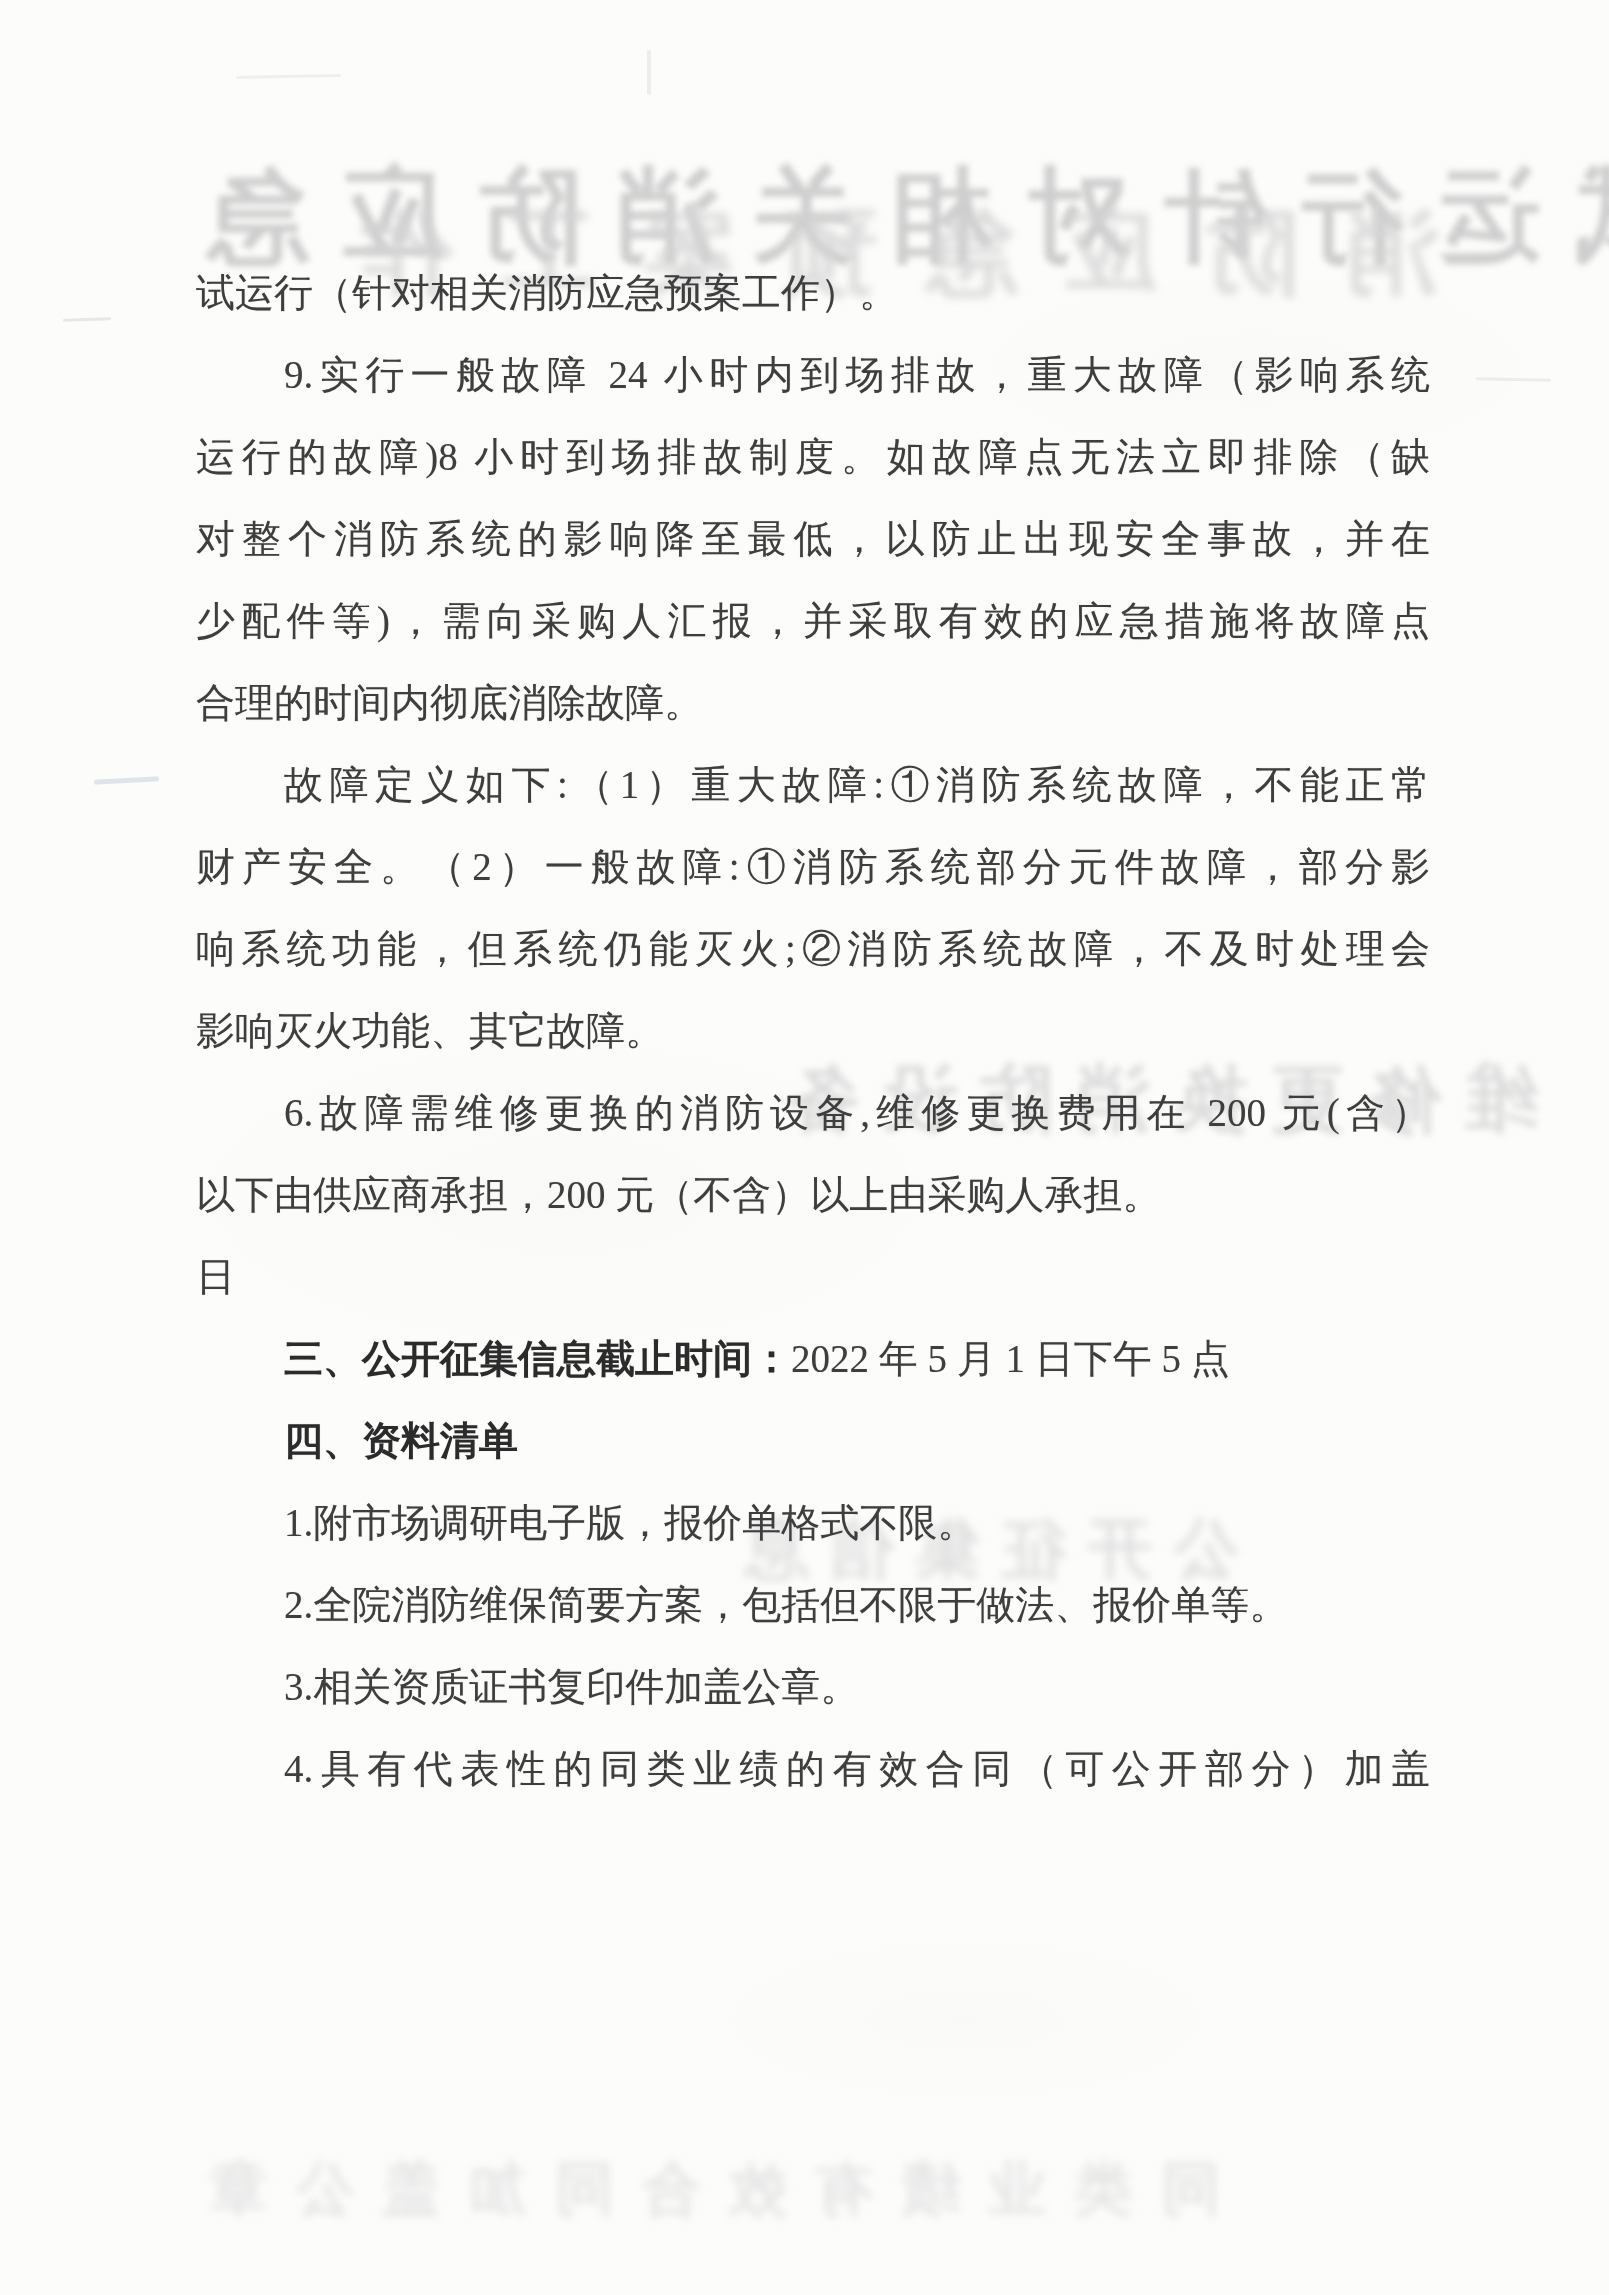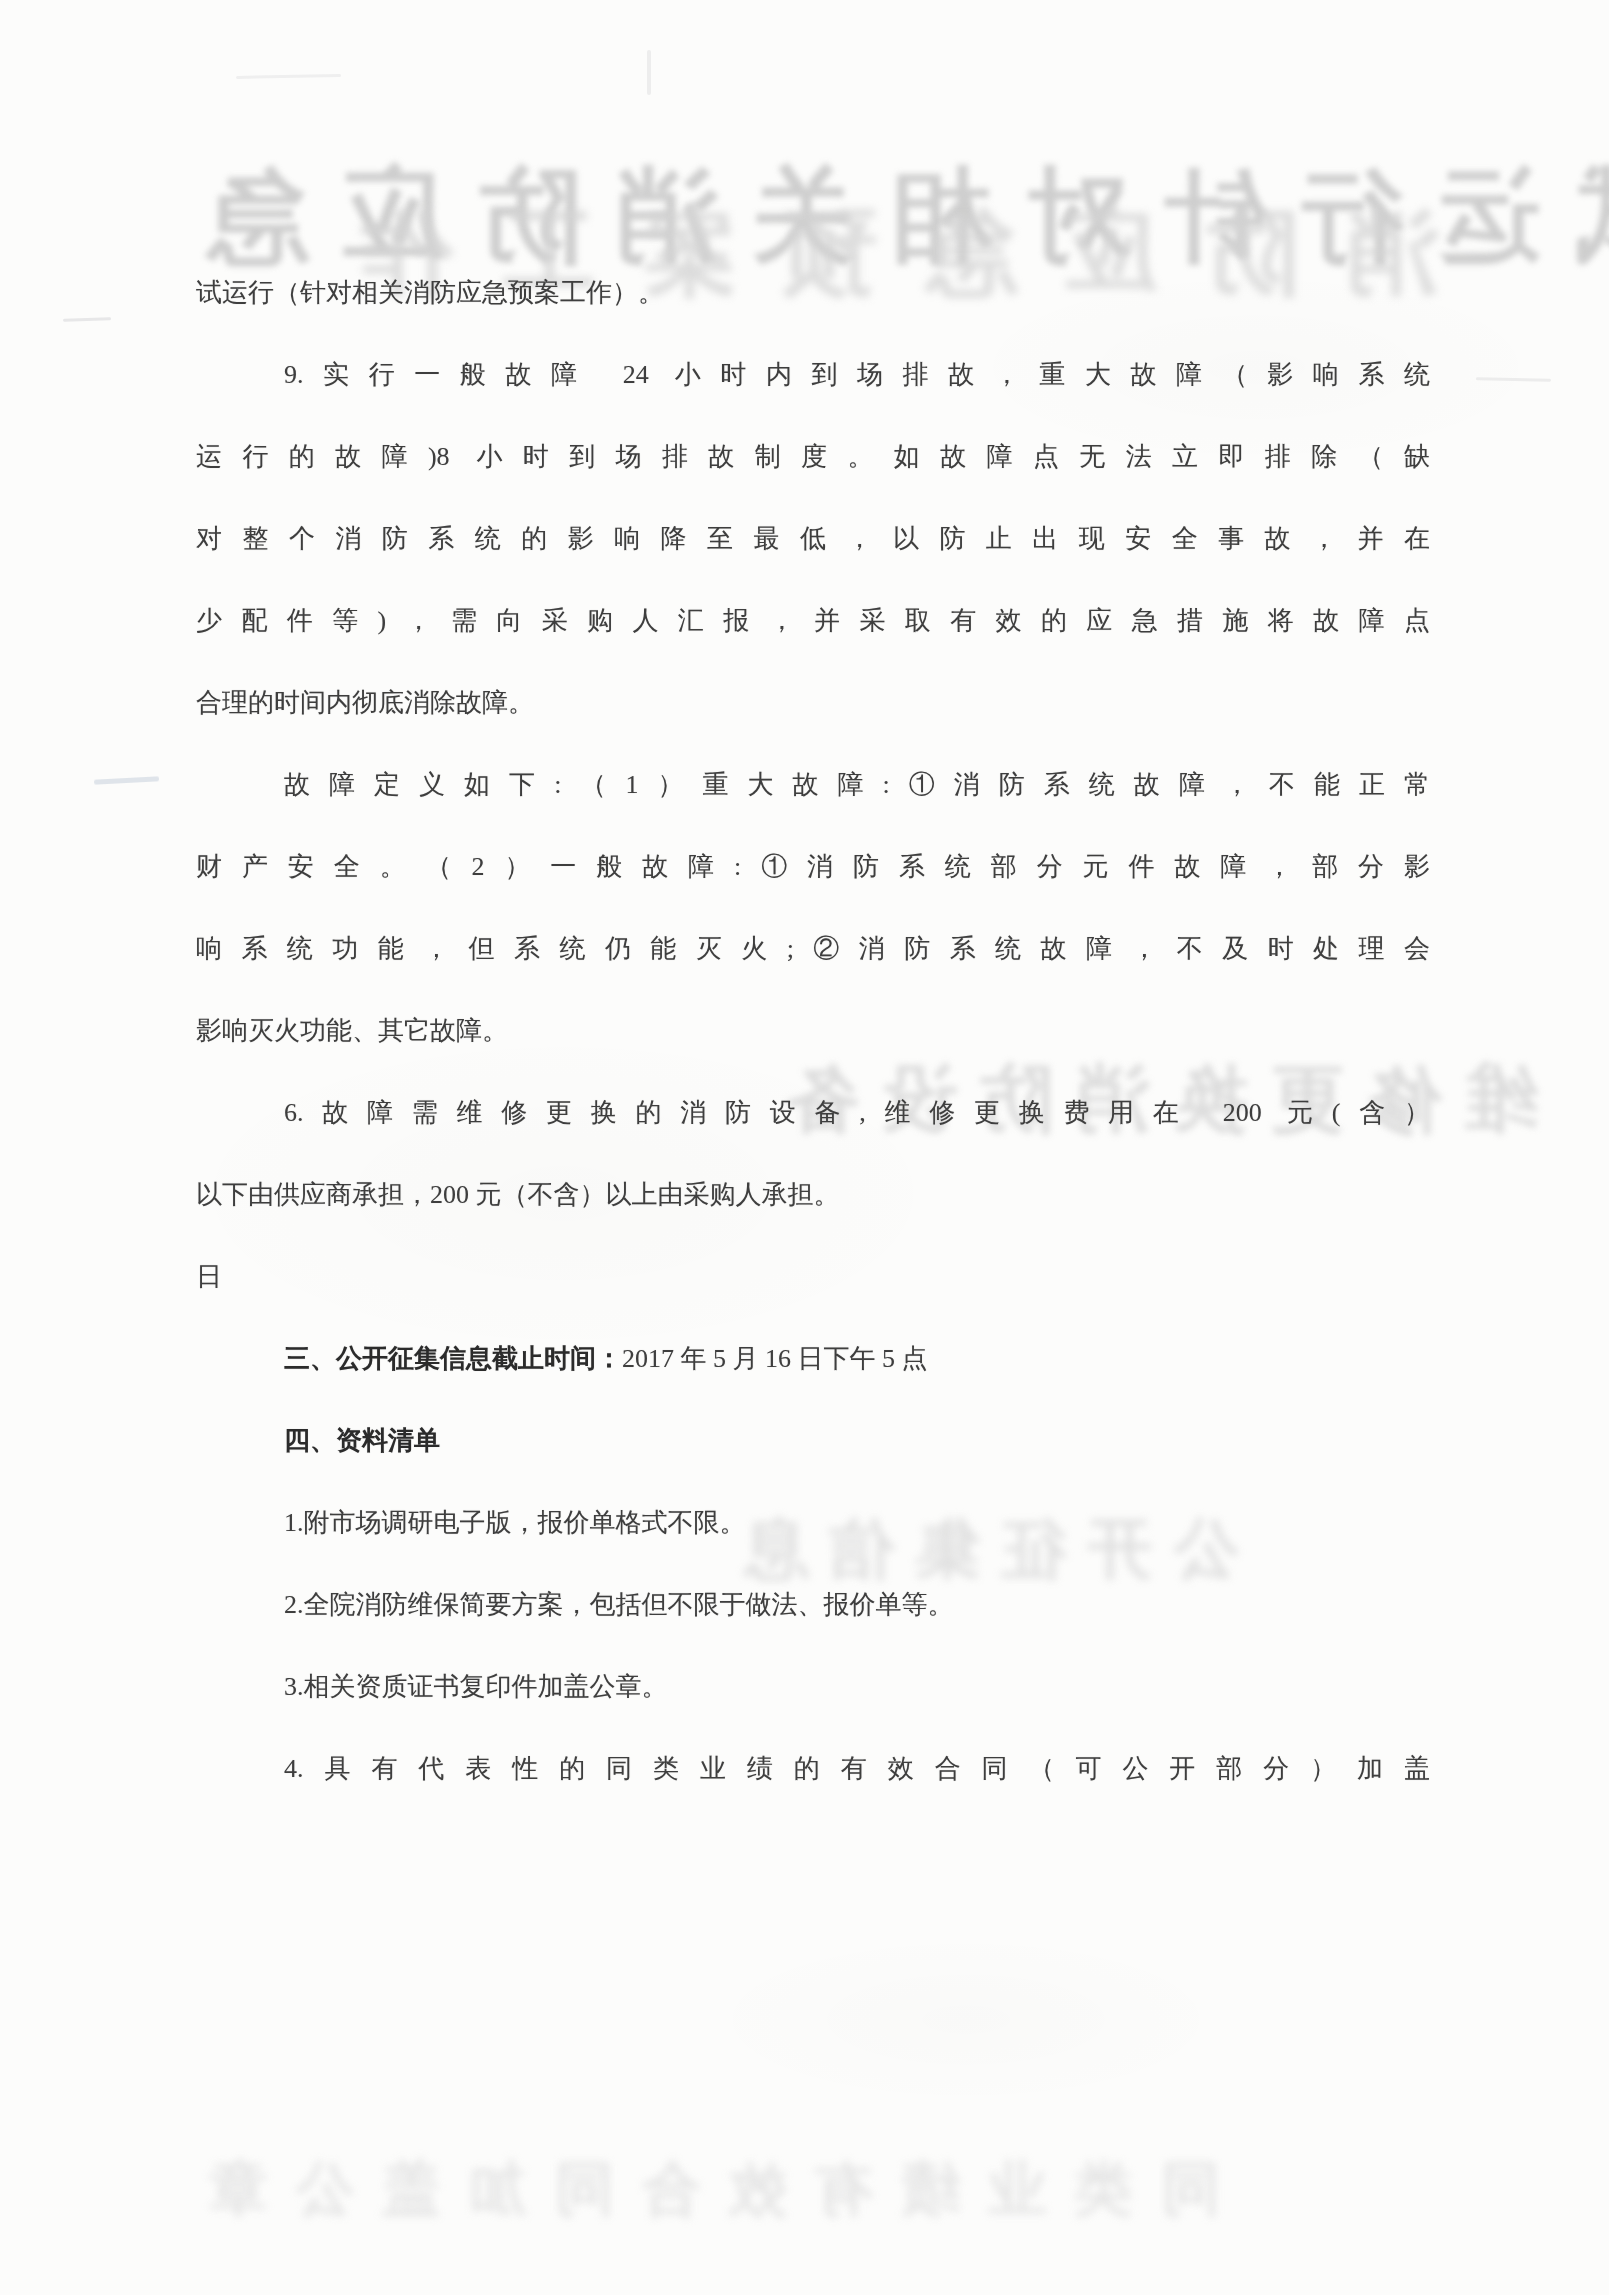--- a/index.html
+++ b/index.html
@@ -13,21 +13,21 @@
       radial-gradient(ellipse 401px 130px at 60% 88%, rgba(0,0,0,0.010), transparent 70%),
       #fcfcfb;
     overflow:hidden;
     font-family:"Liberation Serif","DejaVu Serif",serif;
   }
   
   .text-block{
     position:absolute;
     left:196px; top:252px;
     width:1234px;
-    font-size:26px;
+    font-size:39px;
     color:#3e3e3e;
     text-shadow:0 0 1px rgba(80,80,80,.30);
   }
   .line{
     height:82px;
     line-height:82px;
     white-space:nowrap;
     text-align:left;
   }
   .line.j{
@@ -104,21 +104,21 @@
     <div class="line j">少配件等)，需向采购人汇报，并采取有效的应急措施将故障点</div>
     <div class="line">合理的时间内彻底消除故障。</div>
     <div class="line ind j">故障定义如下:（1）重大故障:①消防系统故障，不能正常</div>
     <div class="line j">财产安全。（2）一般故障:①消防系统部分元件故障，部分影</div>
     <div class="line j">响系统功能，但系统仍能灭火;②消防系统故障，不及时处理会</div>
     <div class="line">影响灭火功能、其它故障。</div>
     <div class="line ind j">6.故障需维修更换的消防设备,维修更换费用在 200 元(含）</div>
     <div class="line">以下由供应商承担，200 元（不含）以上由采购人承担。</div>
     <div class="line">日</div>
     <div class="line ind">
-      <span class="b">三、公开征集信息截止时间：</span><span>2017 年 5 月 16 日下午 5 点</span>
+      <span class="b">三、公开征集信息截止时间：</span><span>2022 年 5 月 1 日下午 5 点</span>
     </div>
     <div class="line ind b">四、资料清单</div>
     <div class="line ind">1.附市场调研电子版，报价单格式不限。</div>
     <div class="line ind">2.全院消防维保简要方案，包括但不限于做法、报价单等。</div>
     <div class="line ind">3.相关资质证书复印件加盖公章。</div>
     <div class="line ind j">4.具有代表性的同类业绩的有效合同（可公开部分）加盖</div>
   </div>
 
 </div>
 

